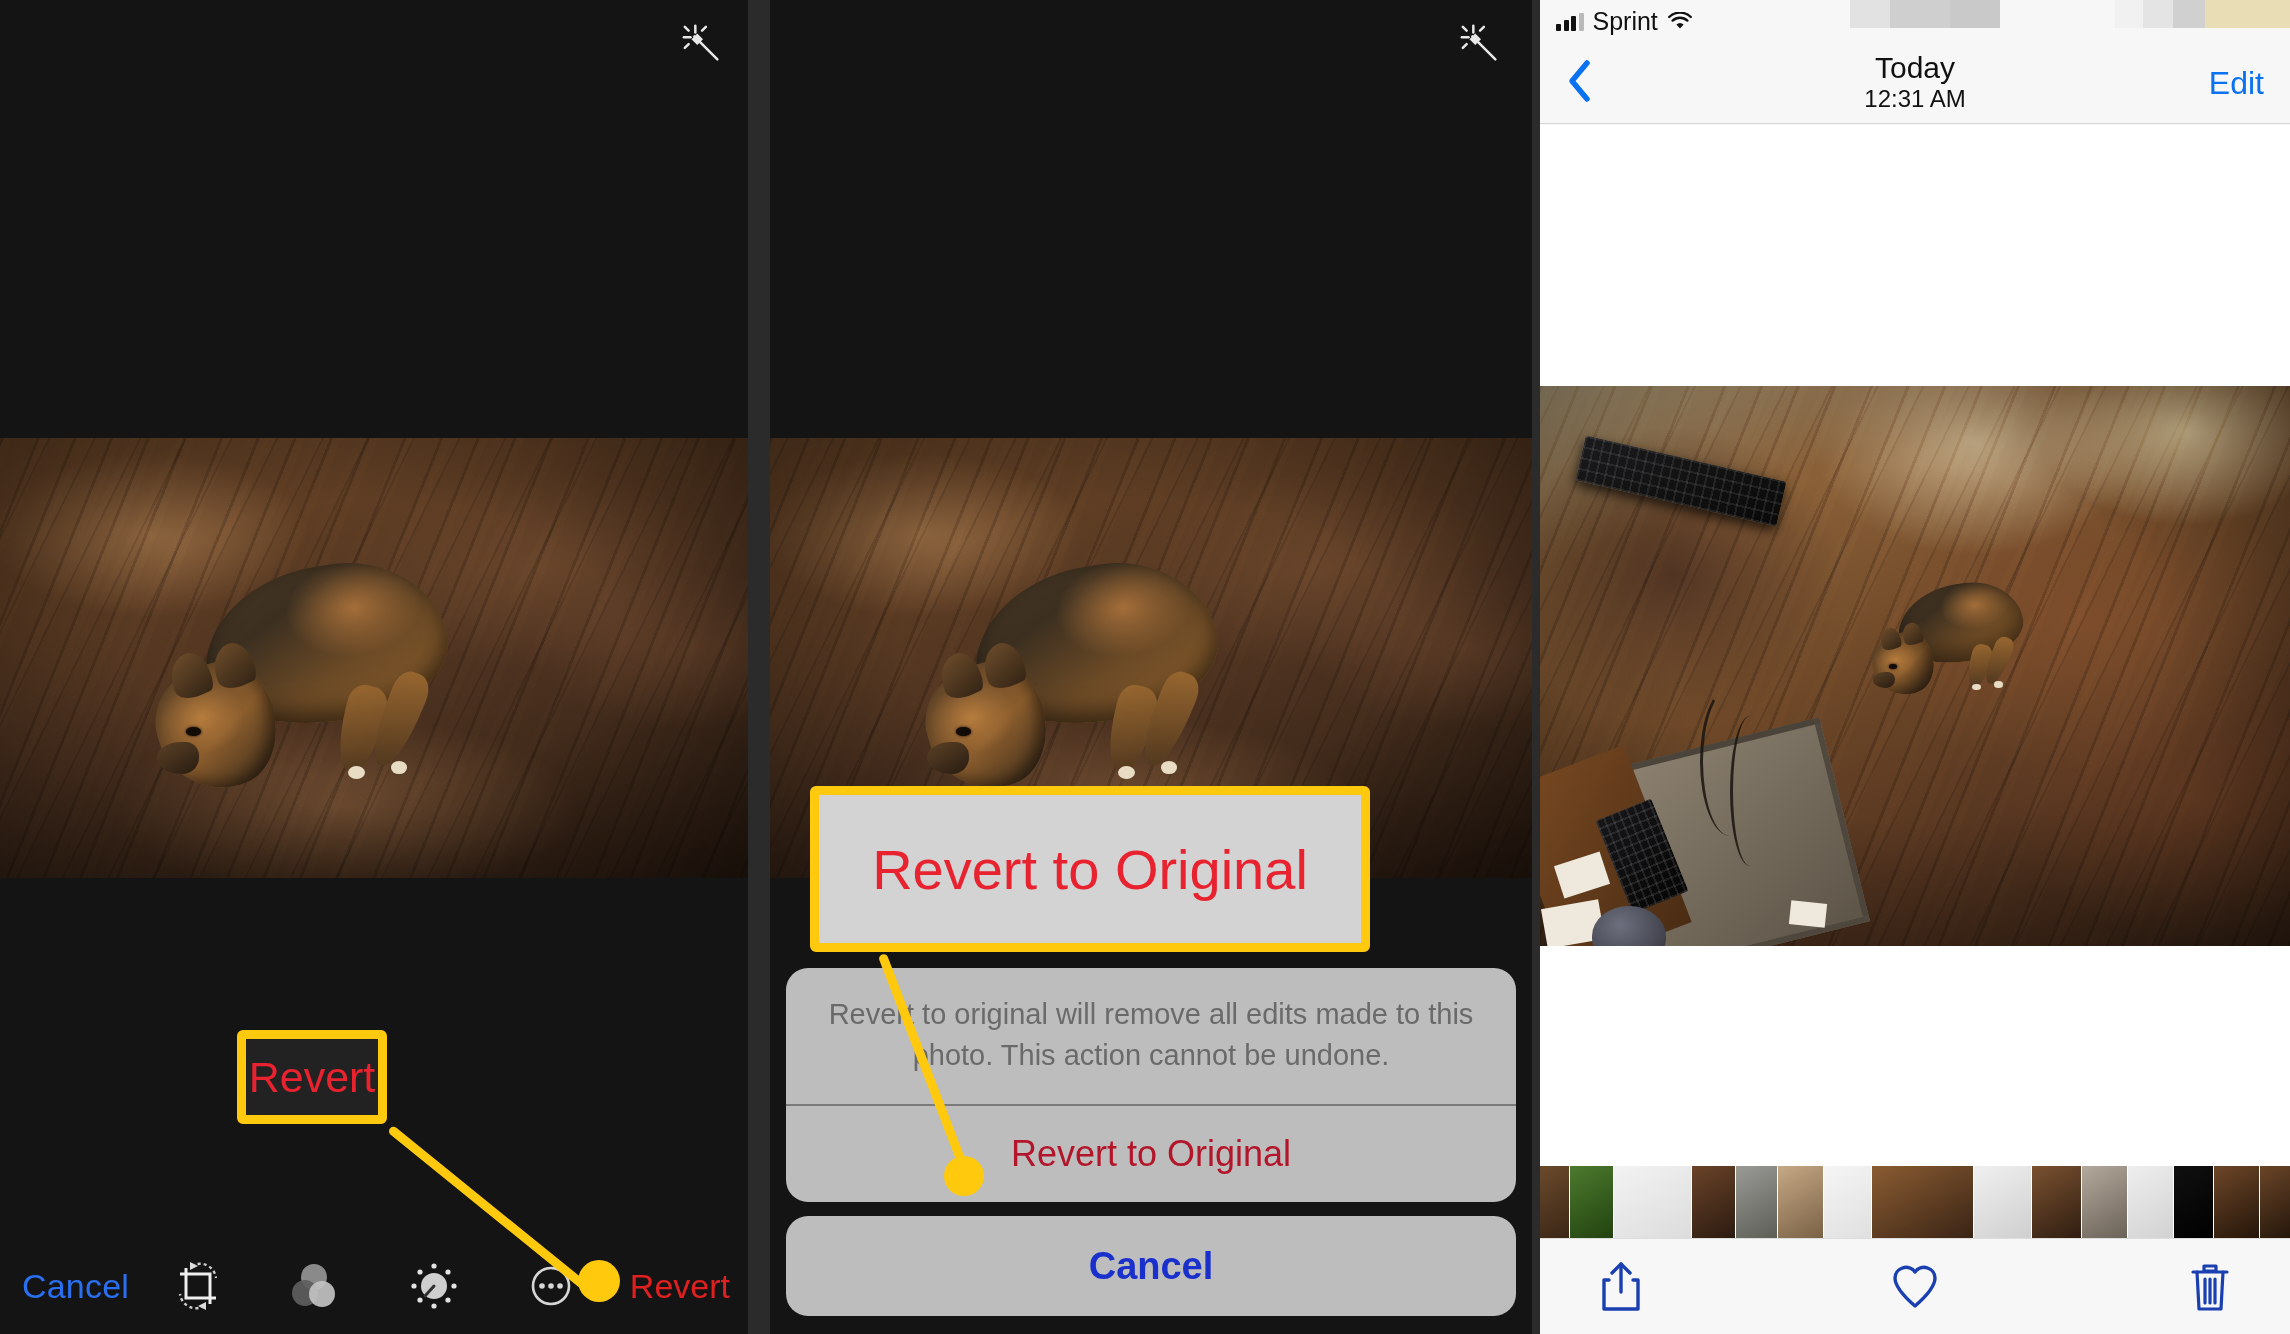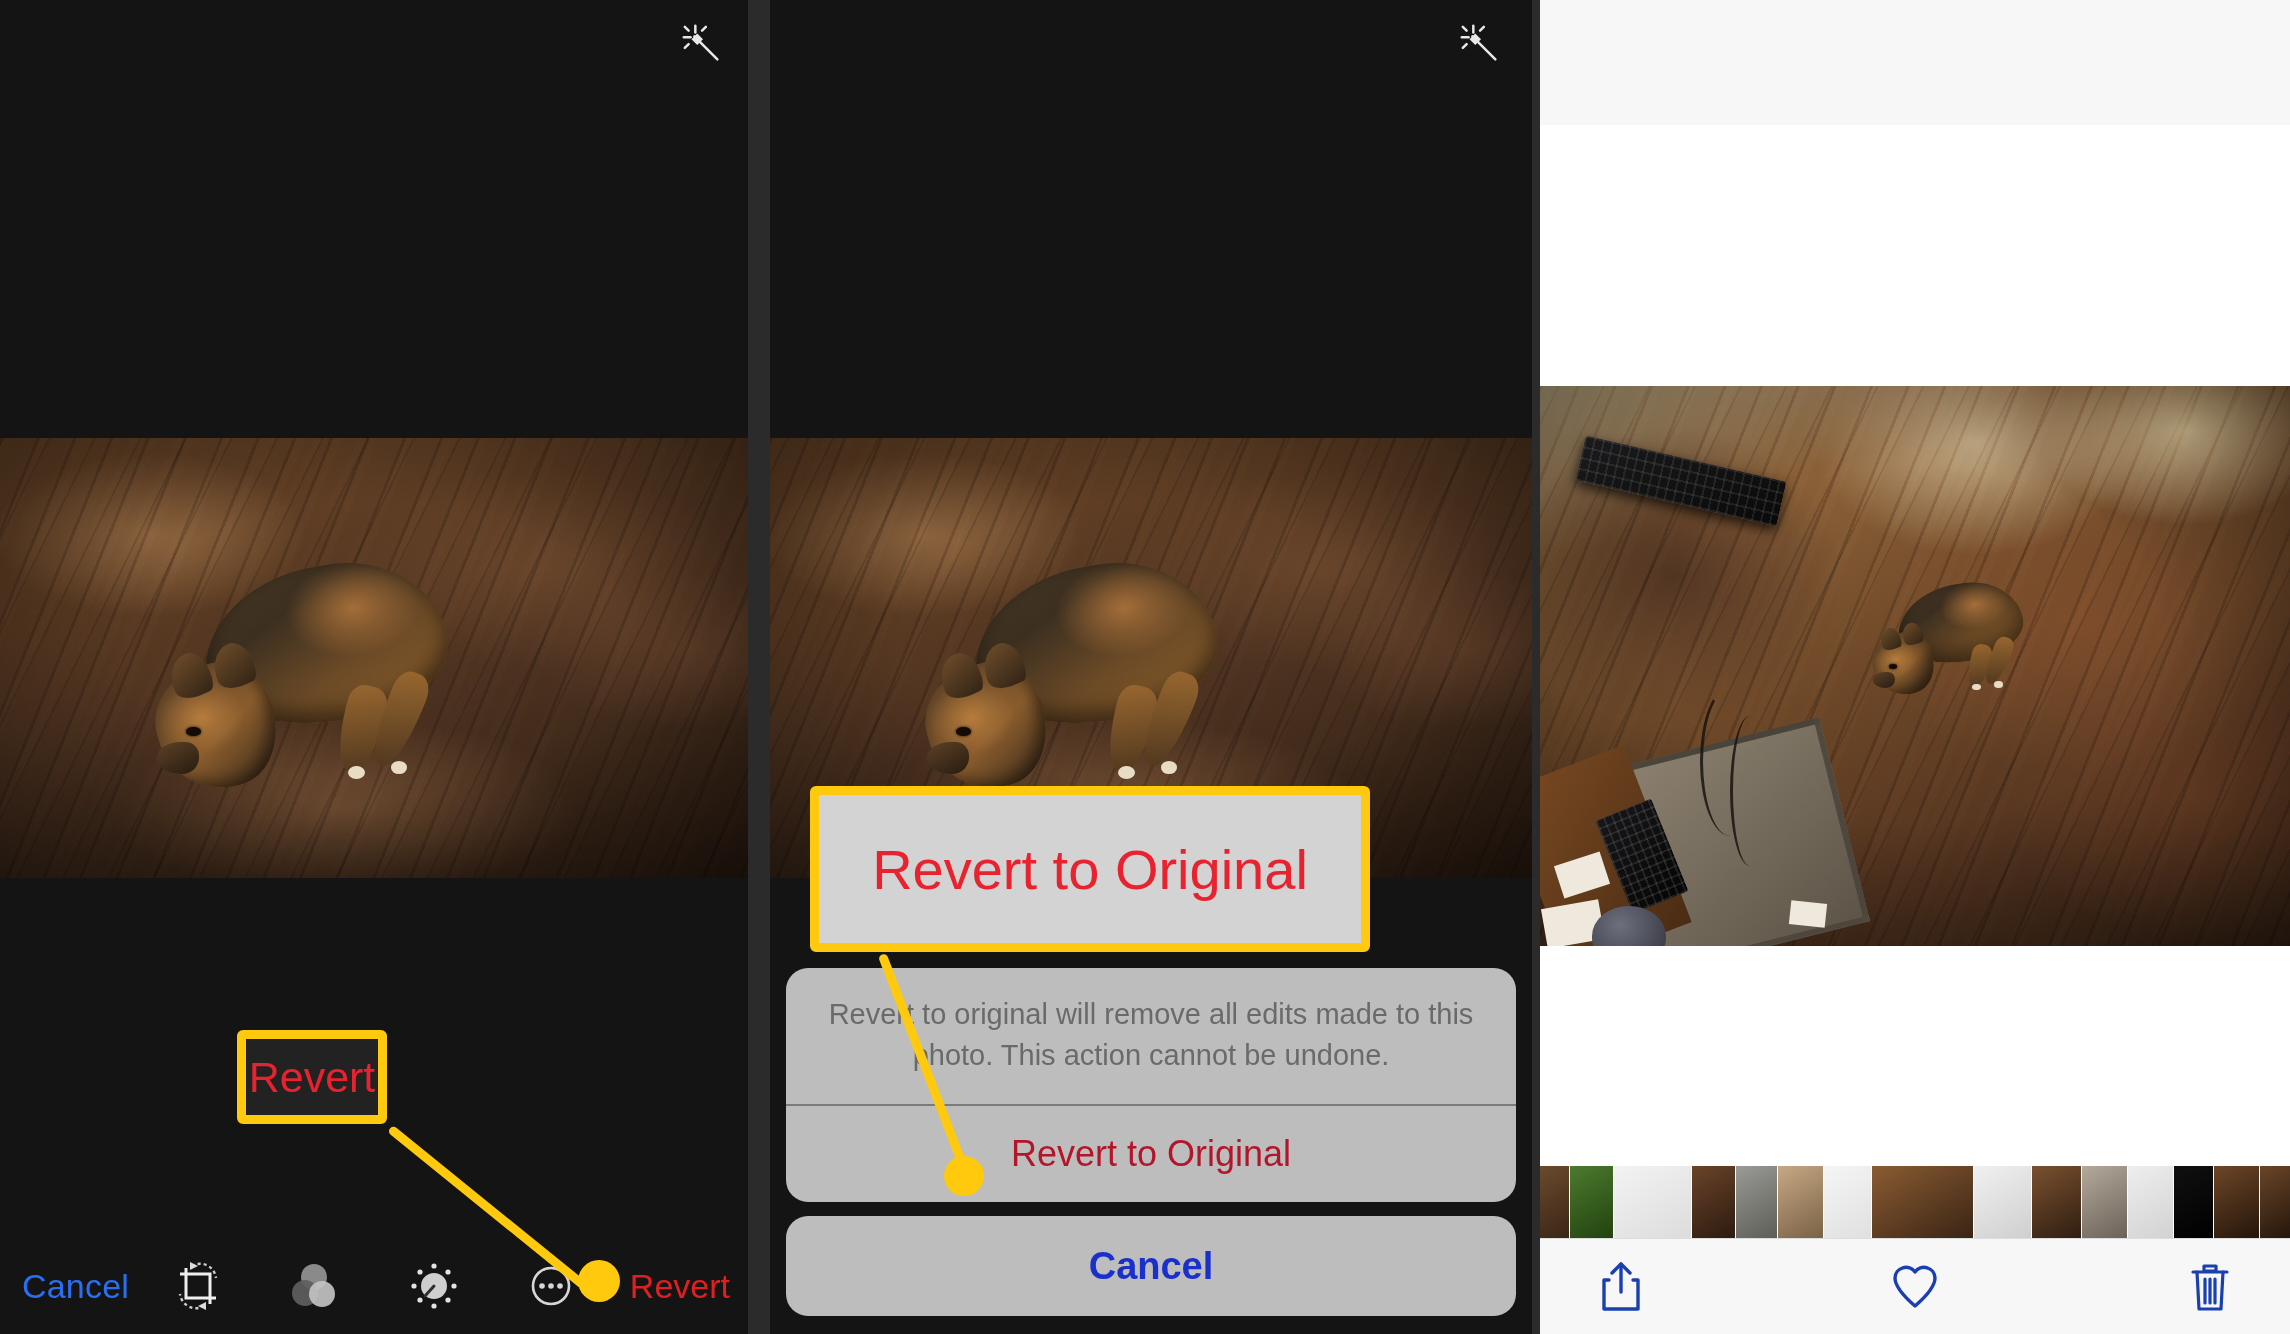--- a/index.html
+++ b/index.html
@@ -356,21 +356,58 @@
     <div class="callout" id="callout-revert-orig">Revert to Original</div>
     <div class="anno-line" style="left:112px; top:950px; width:240px;
          transform:rotate(69deg);"></div>
     <div class="anno-dot" style="left:174px; top:1156px; width:40px; height:40px;"></div>
   </div>
 
   <div id="panel-gap-2"></div>
 
   <div class="panel" id="panel-3">
 
-
+    <div class="statusbar">
+      <div class="sb-left">
+        <span class="sig-bars">
+          <i></i>
+            <i></i>
+            <i></i>
+            <i></i>
+        </span>
+        <span class="carrier">Sprint</span>
+        <span class="wifi">
+          <svg width="26" height="19" viewBox="0 0 26 19">
+            <path d="M13 16.5 L9.4 12.4 A5.6 5.6 0 0 1 16.6 12.4 Z" fill="#111"></path>
+            <path d="M5.6 8.6 A11 11 0 0 1 20.4 8.6" stroke="#111" stroke-width="2.4" fill="none" stroke-linecap="round"></path>
+            <path d="M2.2 5.0 A15.6 15.6 0 0 1 23.8 5.0" stroke="#111" stroke-width="2.4" fill="none" stroke-linecap="round"></path>
+          </svg>
+        </span>
+      </div>
+      <div class="sb-mask" id="mask-a"></div>
+      <div class="sb-mask" id="mask-b"></div>
+      <div class="sb-mask" id="mask-c"></div>
+      <div class="sb-mask" id="mask-d"></div>
+      <div class="sb-mask" id="mask-e"></div>
+      <div class="sb-mask" id="mask-f"></div>
+      <div class="sb-mask" id="mask-g"></div>
+    </div>
+
+    <div class="navbar">
+      <span class="nav-back">
+        <svg width="26" height="44" viewBox="0 0 26 44">
+          <path d="M21 4 L6 22 L21 40" stroke="#0a72f0" stroke-width="5.5" fill="none" stroke-linecap="round" stroke-linejoin="round"></path>
+        </svg>
+      </span>
+      <div class="nav-title">
+        <div class="t1">Today</div>
+        <div class="t2">12:31 AM</div>
+      </div>
+      <span class="nav-edit">Edit</span>
+    </div>
 
     <div class="p3-body"></div>
 
     <div class="photo" id="photo-3">
       <div class="p3-rug"></div>
       <div class="p3-table"></div>
       <div class="p3-keyboard"></div>
       <div class="p3-keyboard2"></div>
       <div class="p3-cable a"></div>
       <div class="p3-cable b"></div>

